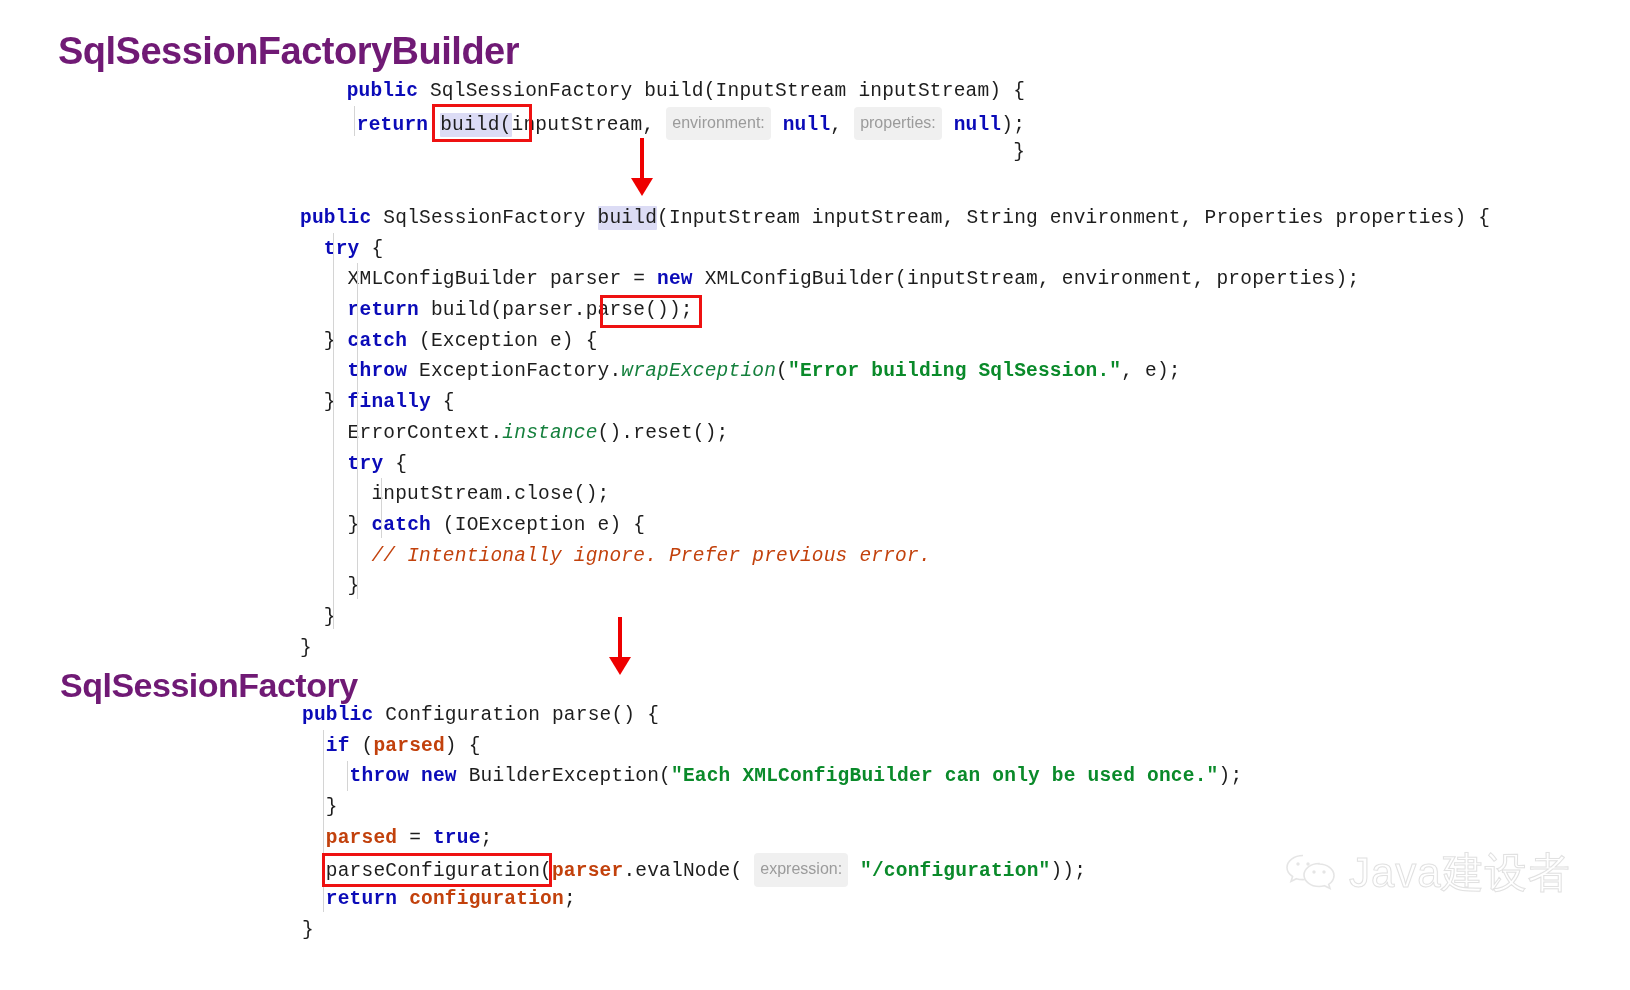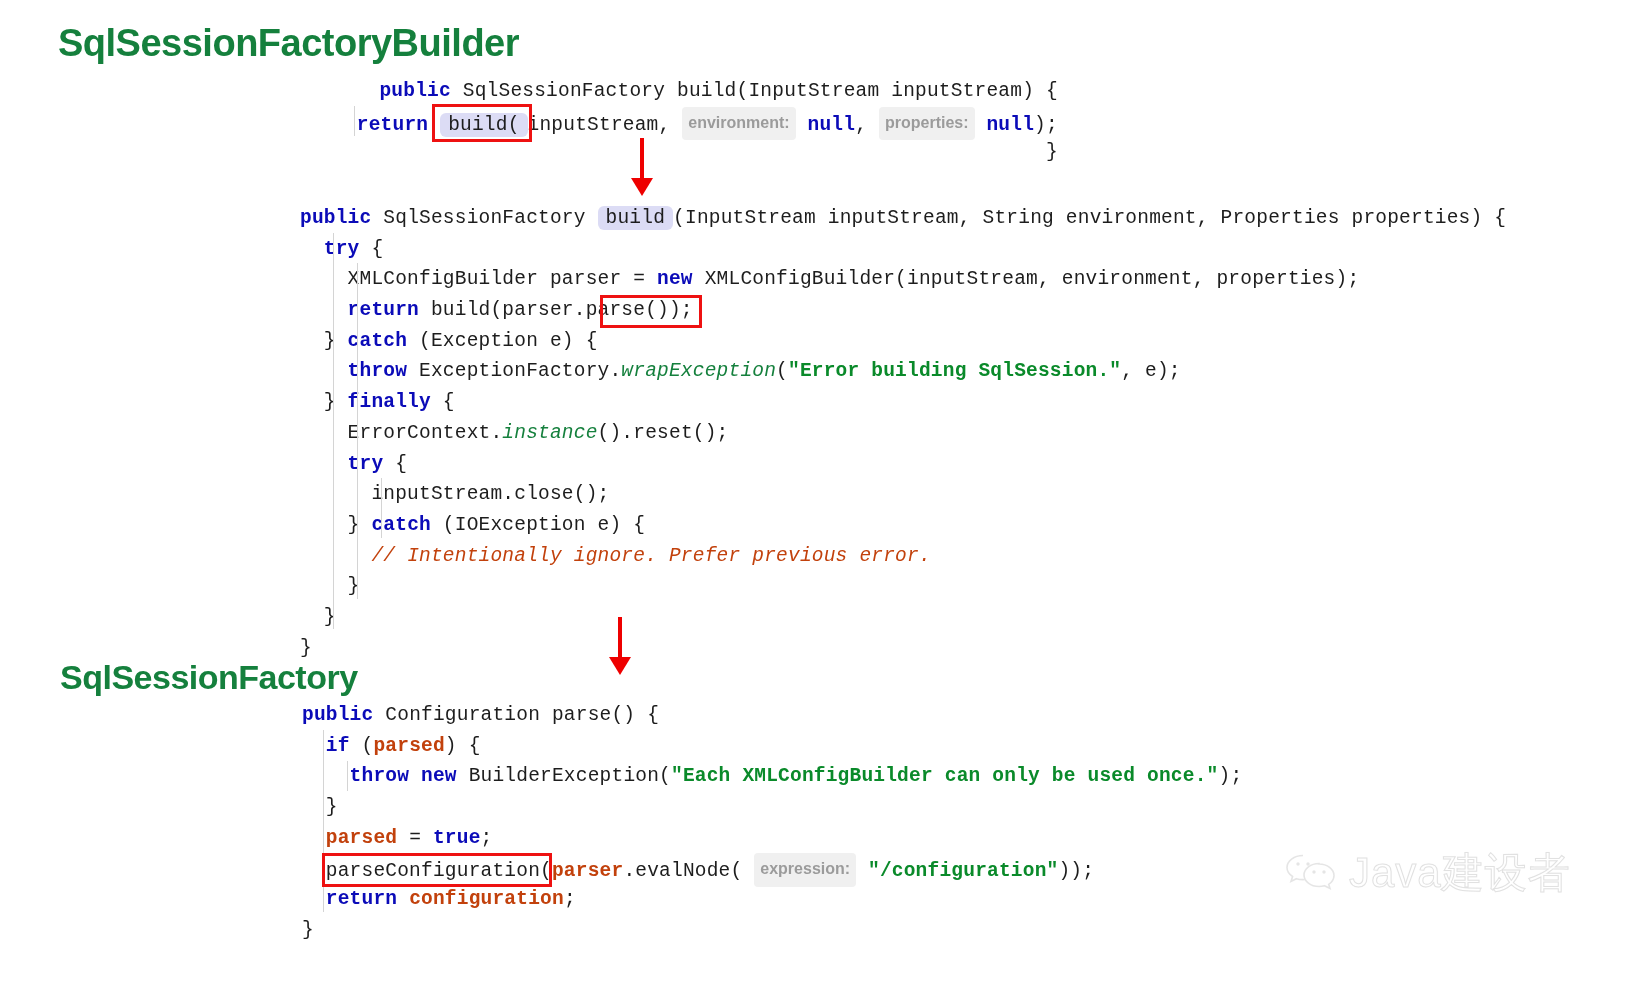--- a/index.html
+++ b/index.html
@@ -13,23 +13,24 @@
     position: relative;
     overflow: hidden;
     font-family: "Liberation Sans", sans-serif;
   }
 
   
   .section-heading {
     position: absolute;
     font-family: "Liberation Sans", sans-serif;
     font-weight: bold;
-    color: #15803d;
+    color: #701a75;
     letter-spacing: -0.5px;
     white-space: nowrap;
+    margin-top: 8px;
   }
   #heading-sql {
     left: 58px;
     top: 22px;
     font-size: 38px;
   }
   #heading-xml {
     left: 60px;
     top: 658px;
     font-size: 34px;
@@ -55,32 +56,32 @@
   .kw   { color: #0b0bb8; font-weight: bold; }   
   .pl   { color: #1d1d1d; }                      
   .str  { color: #0a8a2a; font-weight: bold; }   
   .fld  { color: #c2410c; font-weight: bold; }   
   .itm  { color: #15803d; font-style: italic; }  
   .cmt  { color: #c2410c; font-style: italic; }  
 
   
   .hl {
     background: #dcdcf5;
-    border-radius: 6px;
-    padding: 1px 8px;
+    border-radius: 1px;
+    padding: 1px 0;
   }
 
   
   .phint {
     display: inline-block;
     background: #f0f0f0;
     color: #9b9b9b;
     font-family: "Liberation Sans", sans-serif;
     font-size: 16px;
-    font-weight: bold;
+    font-weight: normal;
     font-style: normal;
     border-radius: 4px;
     padding: 1px 6px 2px 6px;
     vertical-align: 2px;
     letter-spacing: 0;
   }
 
   
   .guide {
     position: absolute;

